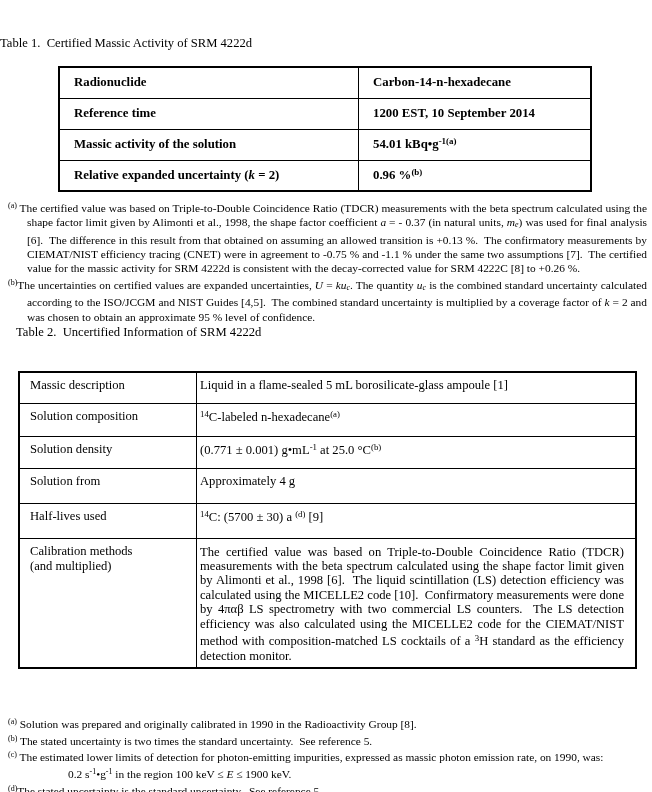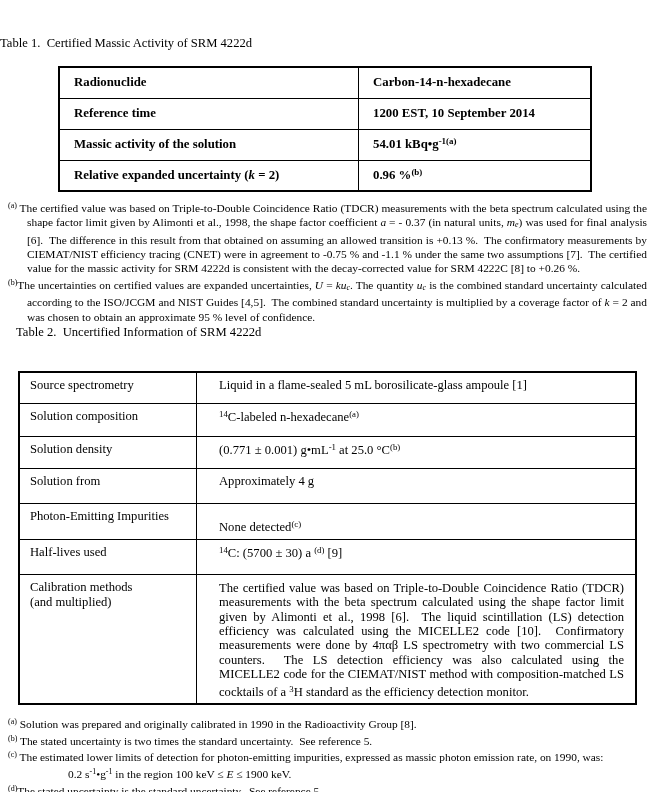--- a/index.html
+++ b/index.html
@@ -16,21 +16,21 @@
   table { border-collapse:collapse; position:absolute; table-layout:fixed; }
   td { border:1px solid #000; overflow:hidden; }
 
   .t1 { left:58px; top:66px; width:534px; border:2.5px solid #000; font-size:12.8px; font-weight:bold; }
   .t1 td { vertical-align:middle; padding:2px 6px 2px 14px; }
   .t1 tr { height:31px; }
   .t1 .c1 { width:278px; }
 
   .t2 { left:18px; top:371px; width:619px; border:2.5px solid #000; font-size:12.6px; }
   .t2 td { vertical-align:top; padding:5px 10px 4px 10px; }
-  .t2 td.val { padding-left:22px; padding-right:11px; }
+  .t2 td.val { padding-left:3px; padding-right:11px; }
   .t2 .c1 { width:156px; }
   .t2 tr.r1 { height:31px; }
   .t2 tr.r2 { height:33px; }
   .t2 tr.r3 { height:32px; }
   .t2 tr.r4 { height:35px; }
   .t2 tr.r5 { height:30px; }
   .t2 tr.r6 { height:35px; }
   .t2 td.vlow { padding-top:15px; }
   .t2 td.just { text-align:justify; line-height:14.4px; padding-top:6px; }
 
@@ -77,38 +77,34 @@
   <div class="fnblock fn-t1">
     <div class="fn"><span class="sg-sup">(a)</span><span class="sg-n"> The certified value was based on Triple-to-Double Coincidence Ratio (TDCR) measurements with the beta spectrum calculated using the shape factor limit given by Alimonti et al., 1998, the shape factor coefficient </span><span class="sg-i">a</span><span class="sg-n"> = - 0.37 (in natural units, </span><span class="sg-i">m</span><span class="sg-isub">e</span><span class="sg-n">) was used for final analysis [6].&nbsp; The difference in this result from that obtained on assuming an allowed transition is +0.13 %.&nbsp; The confirmatory measurements by CIEMAT/NIST efficiency tracing (CNET) were in agreement to -0.75 % and -1.1 % under the same two assumptions [7].&nbsp; The certified value for the massic activity for SRM 4222d is consistent with the decay-corrected value for SRM 4222C [8] to +0.26 %.</span></div>
     <div class="fn"><span class="sg-sup">(b)</span><span class="sg-n">The uncertainties on certified values are expanded uncertainties, </span><span class="sg-i">U</span><span class="sg-n"> = </span><span class="sg-i">ku</span><span class="sg-isub">c</span><span class="sg-n">. The quantity </span><span class="sg-i">u</span><span class="sg-isub">c</span><span class="sg-n"> is the combined standard uncertainty calculated according to the ISO/JCGM and NIST Guides [4,5].&nbsp; The combined standard uncertainty is multiplied by a coverage factor of </span><span class="sg-i">k</span><span class="sg-n"> = 2 and was chosen to obtain an approximate 95 % level of confidence.</span></div>
   </div>
 
   <div class="caption cap2">Table 2.&nbsp; Uncertified Information of SRM 4222d</div>
 
   <table class="t2">
     <tbody>
       <tr class="r1">
-        <td class="c1"><span class="sg-n">Source spectrometry</span></td>
+        <td class="c1"><span class="sg-n">Massic description</span></td>
         <td class="val"><span class="sg-n">Liquid in a flame-sealed 5 mL borosilicate-glass ampoule [1]</span></td>
       </tr>
       <tr class="r2">
         <td class="c1"><span class="sg-n">Solution composition</span></td>
         <td class="val"><span class="sg-sup">14</span><span class="sg-n">C-labeled n-hexadecane</span><span class="sg-sup">(a)</span></td>
       </tr>
       <tr class="r3">
         <td class="c1"><span class="sg-n">Solution density</span></td>
         <td class="val"><span class="sg-n">(0.771 ± 0.001) g•mL</span><span class="sg-sup">-1</span><span class="sg-n"> at 25.0 °C</span><span class="sg-sup">(b)</span></td>
       </tr>
       <tr class="r4">
         <td class="c1"><span class="sg-n">Solution from</span></td>
         <td class="val"><span class="sg-n">Approximately 4 g</span></td>
-      </tr>
-      <tr class="r5">
-        <td class="c1"><span class="sg-n">Photon-Emitting Impurities</span></td>
-        <td class="val vlow"><span class="sg-n">None detected</span><span class="sg-sup">(c)</span></td>
       </tr>
       <tr class="r6">
         <td class="c1"><span class="sg-n">Half-lives used</span></td>
         <td class="val"><span class="sg-sup">14</span><span class="sg-n">C: (5700 ± 30) a </span><span class="sg-sup">(d)</span><span class="sg-n"> [9]</span></td>
       </tr>
       <tr class="r7">
         <td class="c1"><span class="sg-n">Calibration methods</span><br><span class="sg-n">(and multiplied)</span></td>
         <td class="val just"><span class="sg-n">The certified value was based on Triple-to-Double Coincidence Ratio (TDCR) measurements with the beta spectrum calculated using the shape factor limit given by Alimonti et al., 1998 [6].&nbsp; The liquid scintillation (LS) detection efficiency was calculated using the MICELLE2 code [10].&nbsp; Confirmatory measurements were done by 4παβ LS spectrometry with two commercial LS counters.&nbsp; The LS detection efficiency was also calculated using the MICELLE2 code for the CIEMAT/NIST method with composition-matched LS cocktails of a </span><span class="sg-sup">3</span><span class="sg-n">H standard as the efficiency detection monitor.</span></td>
       </tr>
     </tbody>

